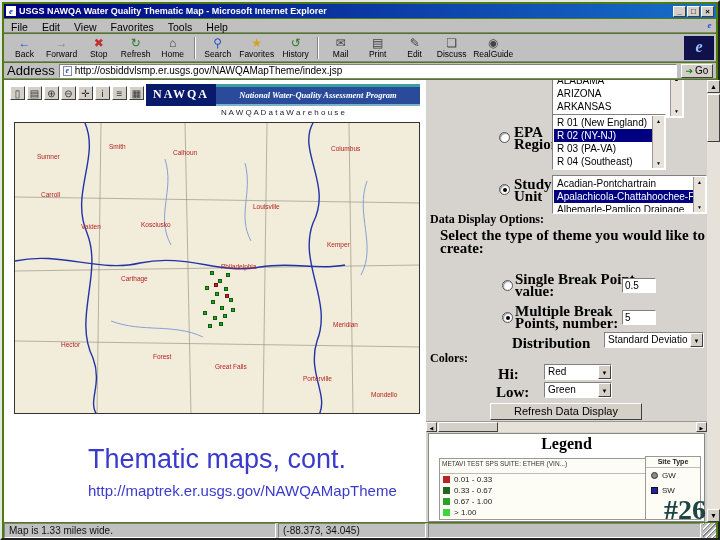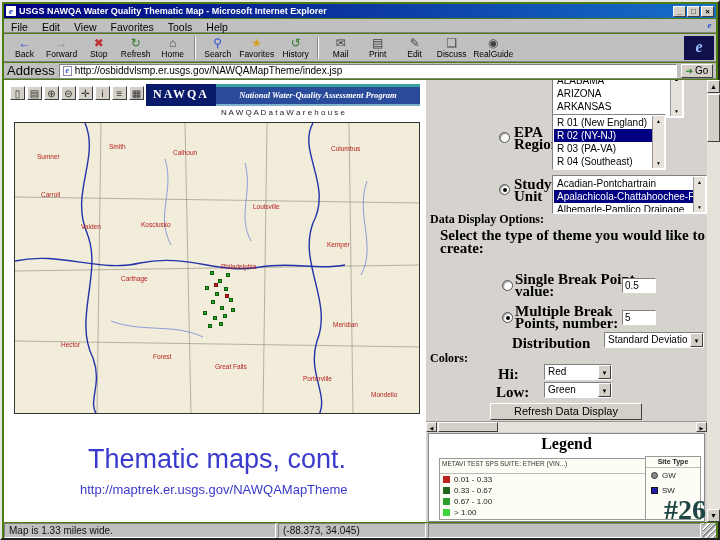--- a/index.html
+++ b/index.html
@@ -55,21 +55,21 @@
   #banner-logo{width:70px;background:#0a1a6a;color:#fff;font:bold 12px/20px "Liberation Serif",serif;letter-spacing:2px;text-align:center}
   #banner-right{flex:1;background:#2a4a9a;border-top:3px solid #3aa0a0;border-bottom:2px solid #7ab0c8;color:#fff;font:italic bold 8.5px/17px "Liberation Serif",serif;text-align:center;white-space:nowrap;overflow:hidden}
   #banner-warehouse{position:absolute;left:142px;top:28px;width:274px;font-size:8px;color:#223;text-align:center;white-space:nowrap}
   #map-view{position:absolute;left:10px;top:42px;width:406px;height:292px;border:1px solid #333;background:#f2ecda;overflow:hidden}
   #map-overlay{position:absolute;left:0;top:0;width:406px;height:292px}
   .map-label{position:absolute;font-size:6.5px;color:#b42222;white-space:nowrap}
   .site-dot{position:absolute;width:4px;height:4px}
   .dot-green{background:#21a821;border:1px solid #0c5c0c}
   .dot-red{background:#cc2222;border:1px solid #701010}
   #slide-title{position:absolute;left:84px;top:364px;font-size:27px;color:#3a3acc;white-space:nowrap}
-  #slide-link{position:absolute;left:76px;top:402px;font-size:13px;color:#3a3acc;white-space:nowrap}
+  #slide-link{position:absolute;left:84px;top:402px;font-size:15px;color:#3a3acc;white-space:nowrap}
 
   
   .listbox{position:absolute;overflow:hidden}
   .list-items{position:absolute;left:1px;top:1px;right:13px;bottom:1px;overflow:hidden}
   .list-item{height:13px;font-size:10px;line-height:13px;padding:0 3px;white-space:nowrap;overflow:hidden;color:#000}
   .list-item.selected{background:#000080;color:#fff}
   .mini-scroll{position:absolute;right:1px;top:1px;bottom:1px;width:12px;background:#e6e2da;border-left:1px solid #999}
   .ms-up,.ms-down{position:absolute;left:0;width:11px;height:10px;font-size:5px;line-height:10px;text-align:center;color:#000}
   .ms-up{top:0}.ms-up::before{content:"\25B2"}
   .ms-down{bottom:0}.ms-down::before{content:"\25BC"}

